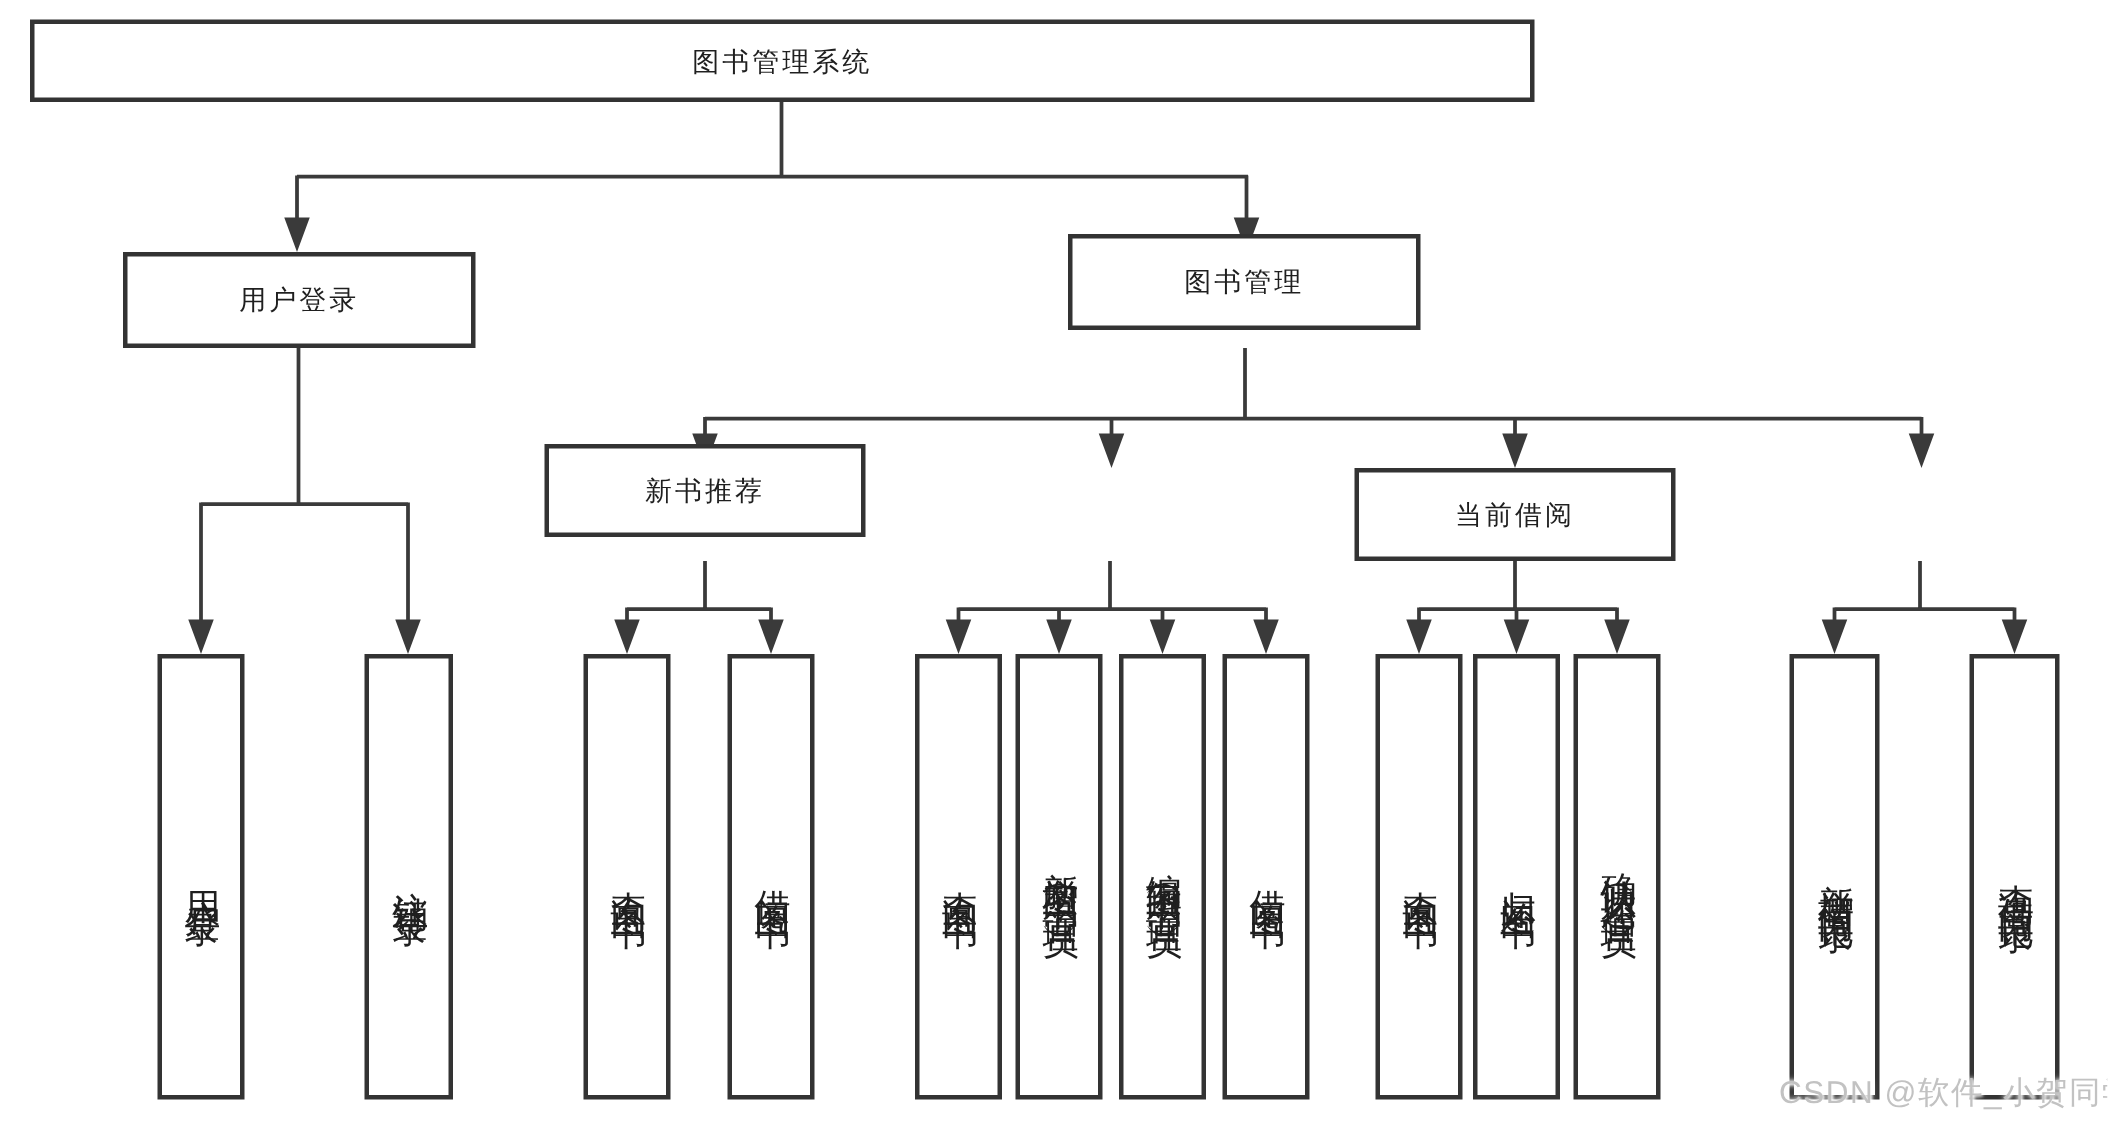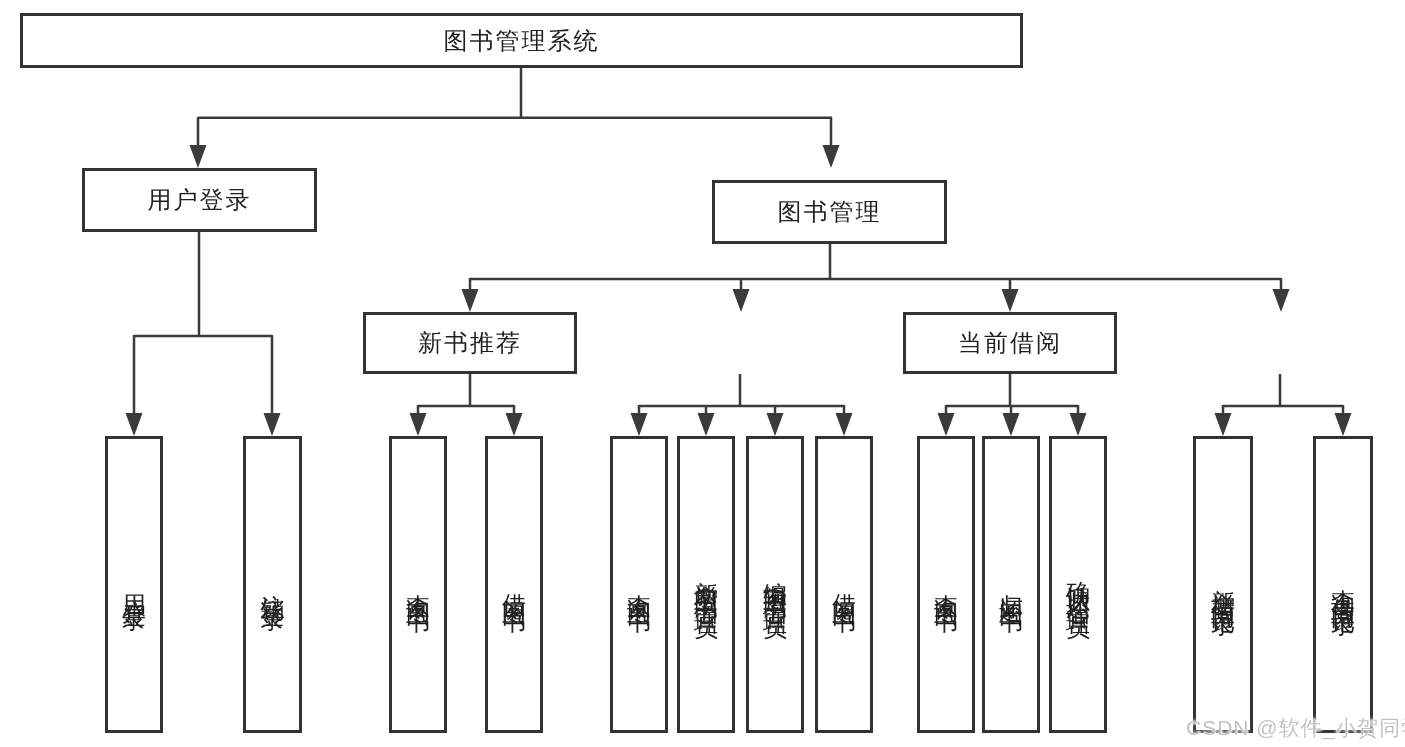--- a/index.html
+++ b/index.html
@@ -20,21 +20,21 @@
   #connectors{position:absolute;left:0;top:0;width:1405px;height:747px;}
   #connectors .lines{stroke:var(--line);stroke-width:2.5;fill:none;}
   #connectors .arrows{fill:var(--line);stroke:none;}
   .box{
     position:absolute;
     box-sizing:border-box;
     border:3px solid var(--box-border);
     background:var(--background);
     display:flex;align-items:center;justify-content:center;
     color:var(--text);
-    font-size:24px;
+    font-size:18px;
     letter-spacing:2px;
     white-space:nowrap;
     z-index:2;
   }
   .leaf{
     writing-mode:vertical-rl;
     text-orientation:mixed;
     letter-spacing:5px;
     font-size:24px;
     white-space:normal;
@@ -83,23 +83,23 @@
       M937.5 413 L954.5 413 L946 436 Z
       M1002.5 413 L1019.5 413 L1011 436 Z
       M1069.5 413 L1086.5 413 L1078 436 Z
       M1214.5 413 L1231.5 413 L1223 436 Z
       M1334.5 413 L1351.5 413 L1343 436 Z"></path>
   </svg>
 
   <div class="box" style="left:20px;top:13px;width:1003px;height:55px;">图书管理系统</div>
 
   <div class="box" style="left:82px;top:168px;width:235px;height:64px;">用户登录</div>
-  <div class="box" style="left:712px;top:180px;width:235px;height:64px;">图书管理</div>
+  <div class="box" style="left:712px;top:156px;width:235px;height:64px;">图书管理</div>
 
-  <div class="box" style="left:363px;top:312px;width:214px;height:62px;">新书推荐</div>
+  <div class="box" style="left:363px;top:296px;width:214px;height:62px;">新书推荐</div>
   <div class="box" style="left:903px;top:312px;width:214px;height:62px;">当前借阅</div>
 
   <div class="box leaf" style="left:105px;top:436px;width:58px;height:297px;">用户登录</div>
   <div class="box leaf" style="left:243px;top:436px;width:59px;height:297px;">注销登录</div>
 
   <div class="box leaf" style="left:389px;top:436px;width:58px;height:297px;">查询图书</div>
   <div class="box leaf" style="left:485px;top:436px;width:58px;height:297px;">借阅图书</div>
 
   <div class="box leaf" style="left:610px;top:436px;width:58px;height:297px;">查询图书</div>
   <div class="box leaf" style="left:677px;top:436px;width:58px;height:297px;">新增图书（管理员）</div>

